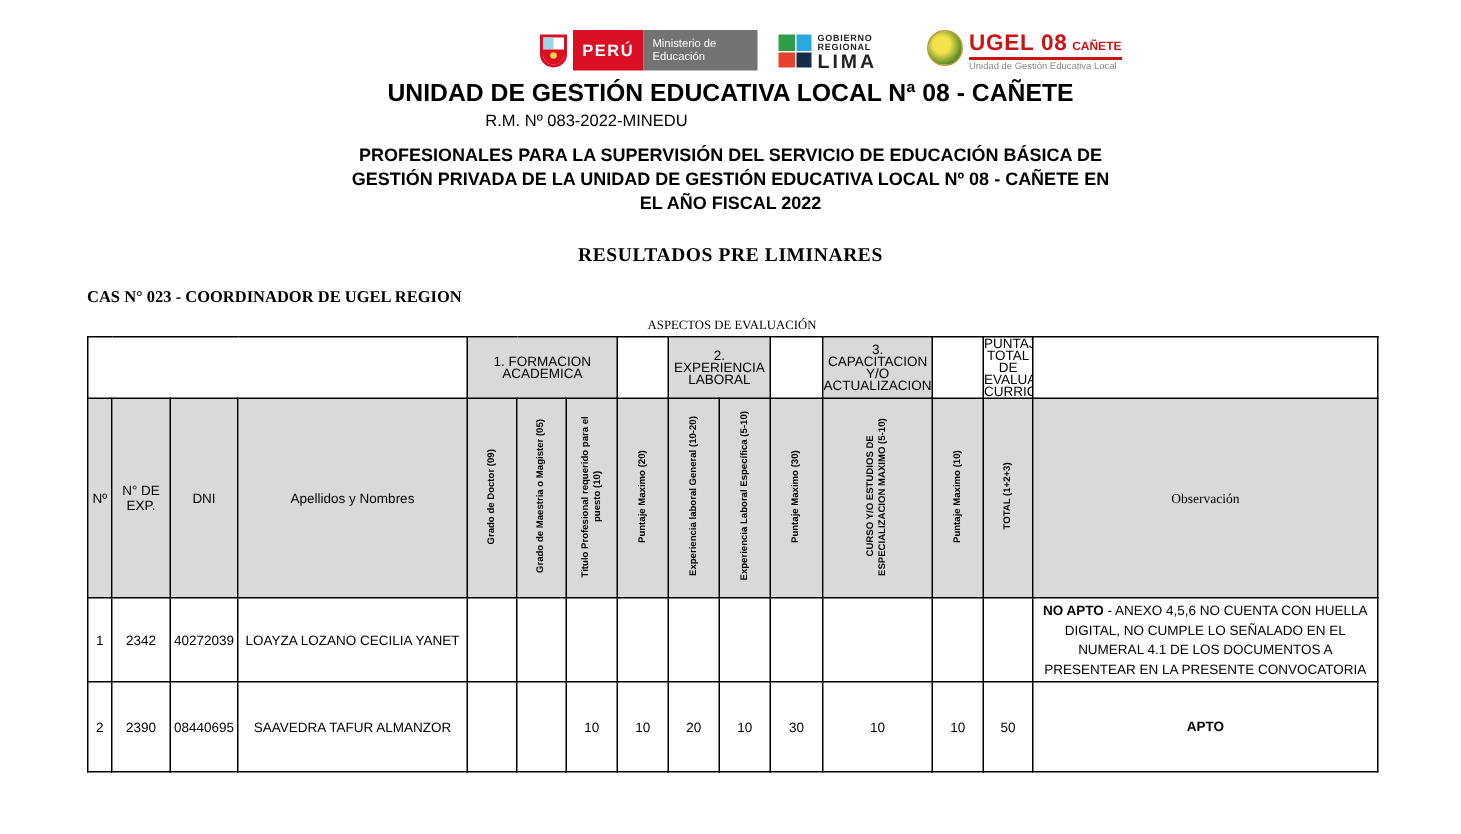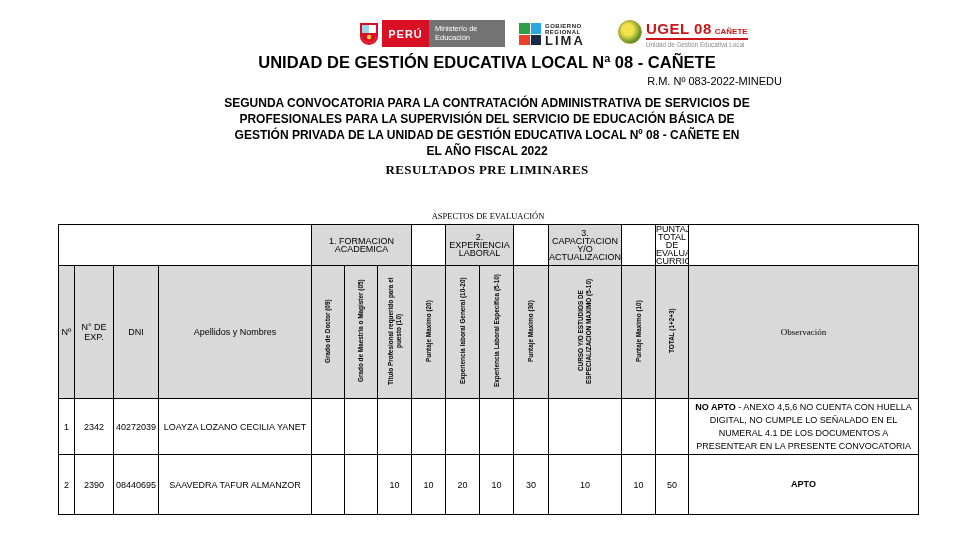--- a/index.html
+++ b/index.html
@@ -25,21 +25,21 @@
   .logo-ugel { position:absolute; left:618px; top:2px; display:flex; align-items:flex-start; }
   .ugel-circle { width:24px; height:24px; border-radius:50%; background:radial-gradient(circle at 40% 40%, #f4e24a 30%, #5a8f2a 70%, #2f5d17 100%); border:1px solid #b99b2c; margin-right:4px; }
   .ugel-name-row { display:flex; align-items:baseline; border-bottom:2px solid #cc1417; padding-bottom:1px; }
   .ugel-name { color:#cc1417; font-weight:bold; font-size:15px; letter-spacing:.5px; font-family:"Liberation Sans", sans-serif; }
   .ugel-city { color:#cc1417; font-weight:bold; font-size:8px; margin-left:3px; }
   .ugel-sub { color:#8a8a8a; font-size:6.3px; margin-top:1px; }
 
   
   .main-title { position:absolute; top:53px; left:0; width:974px; text-align:center;
                 font-size:16.5px; font-weight:bold; color:#000; }
-  .rm-line { position:absolute; top:75px; left:0; width:782px; text-align:right; font-size:11px; color:#000; }
+  .rm-line { position:absolute; top:75px; left:0; width:782px; text-align:center; font-size:11px; color:#000; }
   .announcement { position:absolute; top:95px; left:0; width:974px; text-align:center;
                   font-size:12px; font-weight:bold; line-height:16px; color:#000; }
   .results-title { position:absolute; top:162px; left:0; width:974px; text-align:center;
                    font-family:"Liberation Serif", serif; font-weight:bold; font-size:13px; letter-spacing:.4px; }
   .cas-title { position:absolute; top:192px; left:58px; font-family:"Liberation Serif", serif;
                font-weight:bold; font-size:11px; }
   .table-caption { position:absolute; top:211px; left:58px; width:860px; text-align:center;
                    font-family:"Liberation Serif", serif; font-size:8.5px; }
 
   
@@ -108,26 +108,26 @@
           <span class="ugel-city">CAÑETE</span>
         </div>
         <div class="ugel-sub">Unidad de Gestión Educativa Local</div>
       </div>
     </div>
   </div>
 
   <div class="main-title">UNIDAD DE GESTIÓN EDUCATIVA LOCAL Nª 08 - CAÑETE</div>
   <div class="rm-line">R.M. Nº 083-2022-MINEDU</div>
   <div class="announcement">
-    <div>SEGUNDA CONVOCATORIA PARA LA CONTRATACIÓN ADMINISTRATIVA DE SERVICIOS DE</div>
     <div>PROFESIONALES PARA LA SUPERVISIÓN DEL SERVICIO DE EDUCACIÓN BÁSICA DE</div>
     <div>GESTIÓN PRIVADA DE LA UNIDAD DE GESTIÓN EDUCATIVA LOCAL Nº 08 - CAÑETE EN</div>
     <div>EL AÑO FISCAL 2022</div>
   </div>
   <div class="results-title">RESULTADOS PRE LIMINARES</div>
+  <div class="cas-title">CAS N° 023 - COORDINADOR DE UGEL REGION</div>
   <div class="table-caption">ASPECTOS DE EVALUACIÓN</div>
 
   <table class="eval-table">
     <colgroup>
       <col style="width:16px">
         <col style="width:39px">
         <col style="width:45px">
         <col style="width:153px">
       <col style="width:33px">
         <col style="width:33px">

